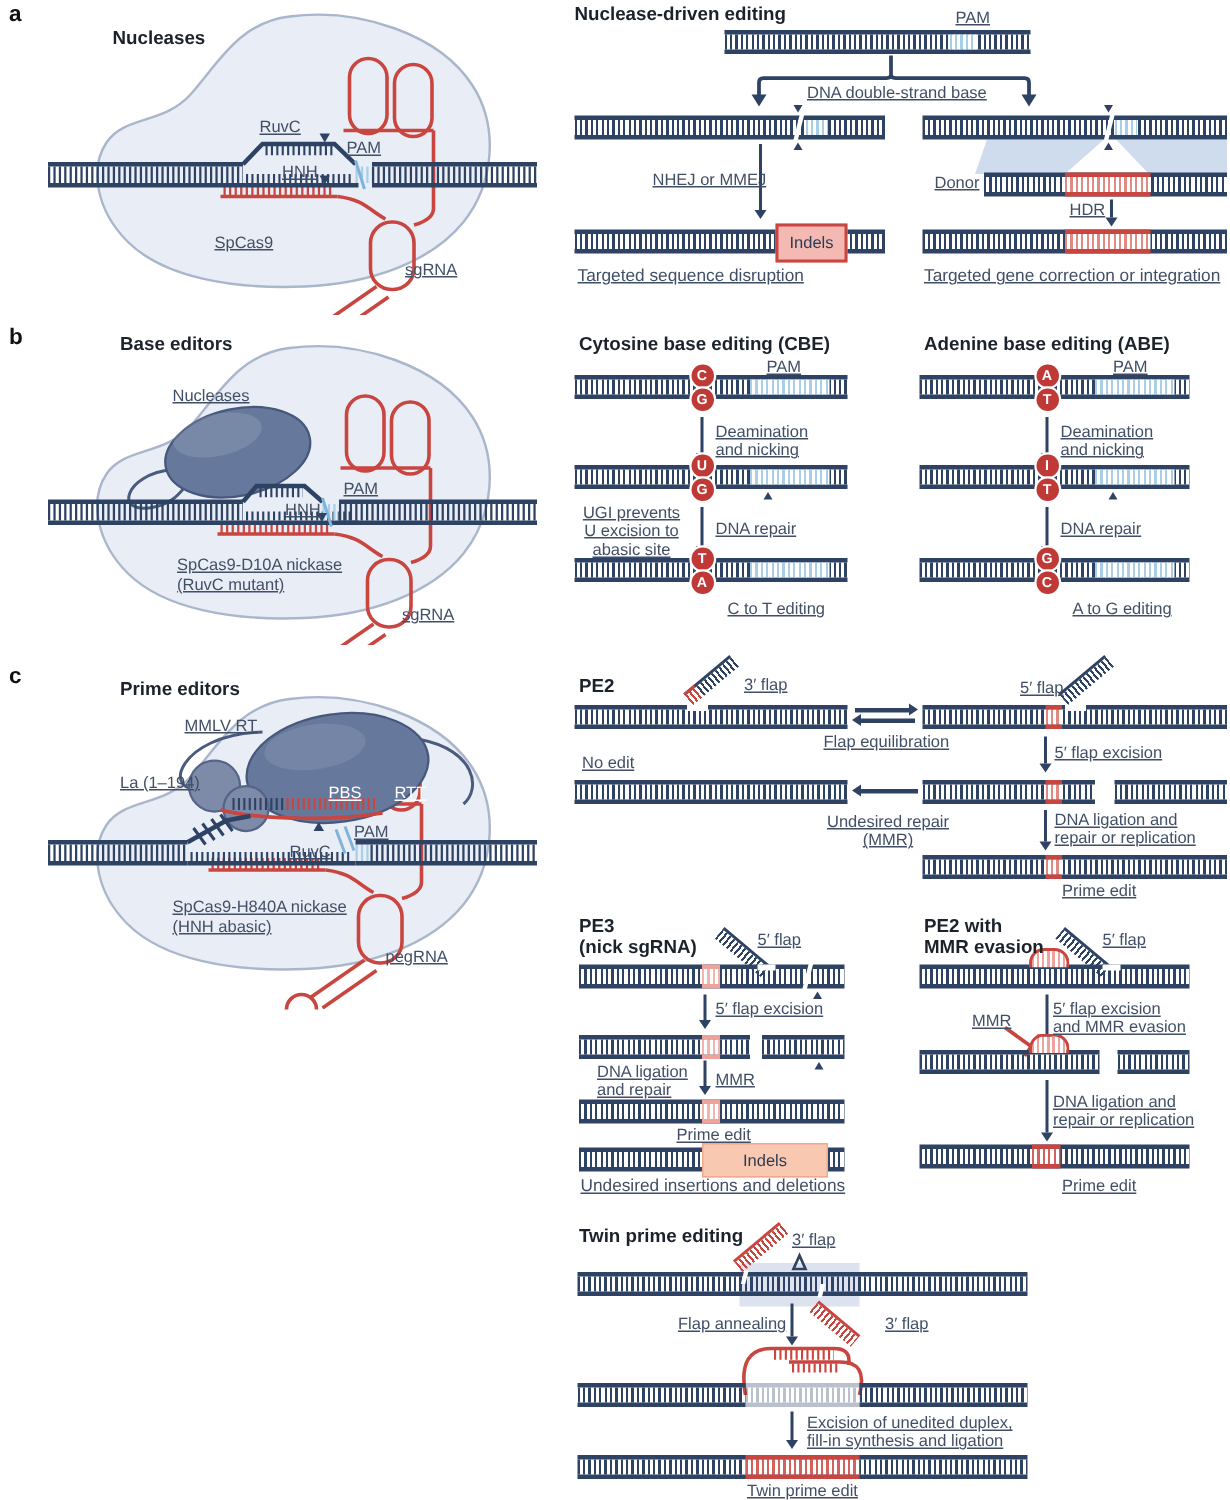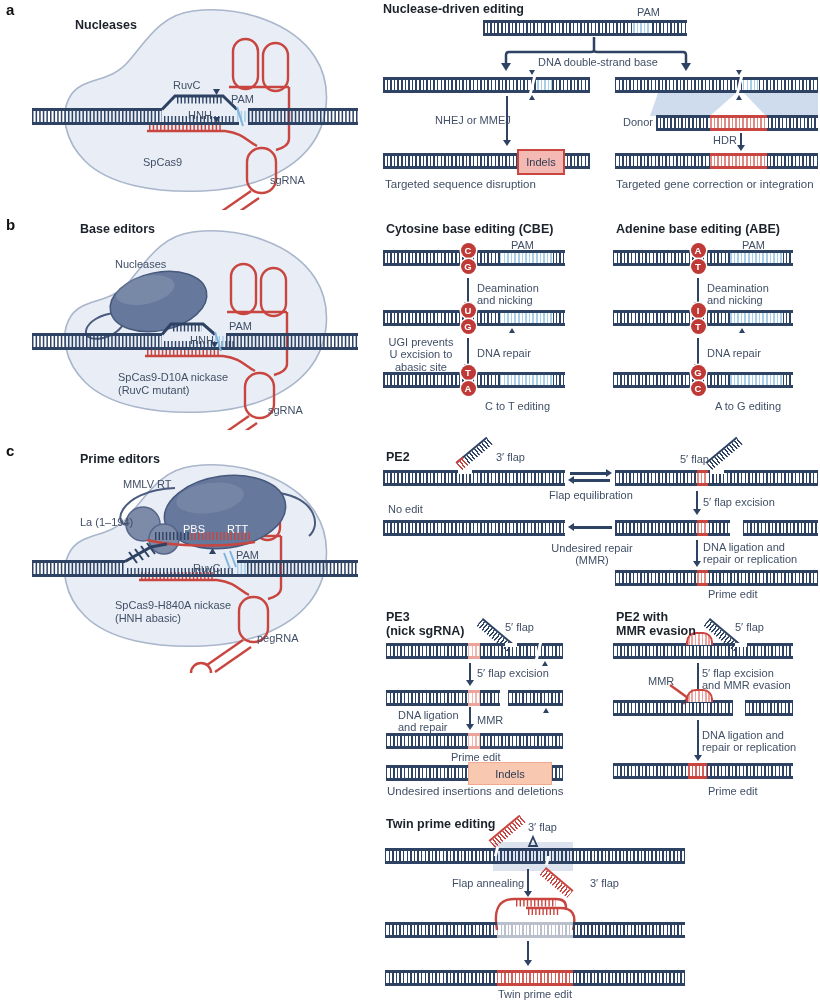--- a/index.html
+++ b/index.html
@@ -5,21 +5,21 @@
   :root{
     --navy:#2e4263; --red:#c9453f; --reddark:#bf3a36; --redlight:#e08a84;
     --pam:#a9cfe8; --shade:#c7d6ea; --blob:#e9eef6; --blobline:#a9b6cb;
     --dark:#66789b; --darkline:#46587c; --ink:#1c222b; --label:#414f66;
     --peach:#f8c9b0; --pinkbox:#f4b9b2;
   }
   html,body{margin:0;padding:0;background:#fff;}
   #fig{position:relative;width:820px;height:1000px;background:#fff;overflow:hidden;
        font-family:"Liberation Sans","DejaVu Sans",sans-serif;}
   .abs{position:absolute;}
-  .lbl{position:absolute;font-size:11px;line-height:1.12;color:var(--label);z-index:5;white-space:nowrap;}
+  .lbl{position:absolute;font-size:11px;line-height:1.12;color:var(--label);z-index:5;white-space:nowrap;text-decoration:underline;}
   .ttl{position:absolute;font-size:12.5px;font-weight:bold;color:var(--ink);z-index:5;white-space:nowrap;}
   .plet{position:absolute;font-size:15px;font-weight:bold;color:#111;z-index:6;}
   .cap{font-size:11.5px;}
   .dna{position:absolute;height:10px;border-top:3px solid var(--navy);border-bottom:3px solid var(--navy);
        background:repeating-linear-gradient(90deg,var(--navy) 0 1.5px,transparent 1.5px 3.6px);z-index:2;}
   .dna.faded{opacity:.32;}
   .seg{position:absolute;top:0;bottom:0;}
   .seg-pam{background:repeating-linear-gradient(90deg,var(--pam) 0 1.5px,#fff 1.5px 3.6px);}
   .seg-red{top:-3px;bottom:-3px;border-top:3px solid var(--red);border-bottom:3px solid var(--red);
        background:repeating-linear-gradient(90deg,var(--redlight) 0 1.5px,#fff 1.5px 3.6px);}
@@ -54,21 +54,21 @@
        font-size:9.5px;font-weight:bold;display:flex;align-items:center;justify-content:center;
        box-shadow:0 0 0 1.5px #fff;z-index:4;}
   .indelbox{position:absolute;border:2.5px solid var(--red);background:var(--pinkbox);color:#2c3a55;
        font-size:11px;display:flex;align-items:center;justify-content:center;z-index:4;}
   .peachbox{position:absolute;background:var(--peach);border:1.5px solid #f0a98e;color:#2c3a55;
        font-size:11px;display:flex;align-items:center;justify-content:center;z-index:4;}
   .bump{position:absolute;width:23px;height:11px;border:2.5px solid var(--red);border-bottom:none;
        border-radius:10px 10px 0 0;z-index:3;
        background:repeating-linear-gradient(90deg,#eda49e 0 1.5px,#fff 1.5px 3.4px);}
   .center{text-align:center;}
-  .white{color:#fff;}
+  .white{color:#fff;margin-left:36px;}
 </style>
 </head>
 <body>
 
 <div id="fig">
 
   <svg class="abs" style="left:0;top:0;z-index:1" width="820" height="1000" viewBox="0 0 820 1000">
 
     <path d="M594,37 L594,50 Q594,52 591,52 L509,52 Q506,52 506,55 L506,64 M594,50 Q594,52 597,52 L683,52 Q686,52 686,55 L686,64" fill="none" stroke="#2e4263" stroke-width="2.5"></path>
     <polygon points="501,63 511,63 506,71" fill="#2e4263"></polygon>
@@ -413,18 +413,22 @@
     <div class="notch-bot" style="left:161px"></div>
   </div>
   <div class="flap red dnflap" style="left:546px;top:867px;width:36px"></div>
   <div class="lbl" style="left:590px;top:877px">3′ flap</div>
   <div class="lbl" style="left:452px;top:877px">Flap annealing</div>
   <div class="varrow" style="left:526.7px;top:869px;height:22px"></div>
   <div class="dna" style="left:385px;top:922px;width:112px"></div>
   <div class="dna faded" style="left:497px;top:922px;width:76px"></div>
   <div class="dna" style="left:573px;top:922px;width:112px"></div>
   <div class="varrow" style="left:526.7px;top:941px;height:19px"></div>
+  <div class="lbl" style="left:538px;top:943px">
+      <span style="display:block">Excision of unedited duplex,</span>
+      <span style="display:block">fill-in synthesis and ligation</span>
+    </div>
   <div class="dna" style="left:385px;top:970px;width:300px">
     <div class="seg seg-red bright" style="left:112px;width:76px"></div>
   </div>
   <div class="lbl" style="left:498px;top:988px">Twin prime edit</div>
 
 </div>
 
 </body></html>

